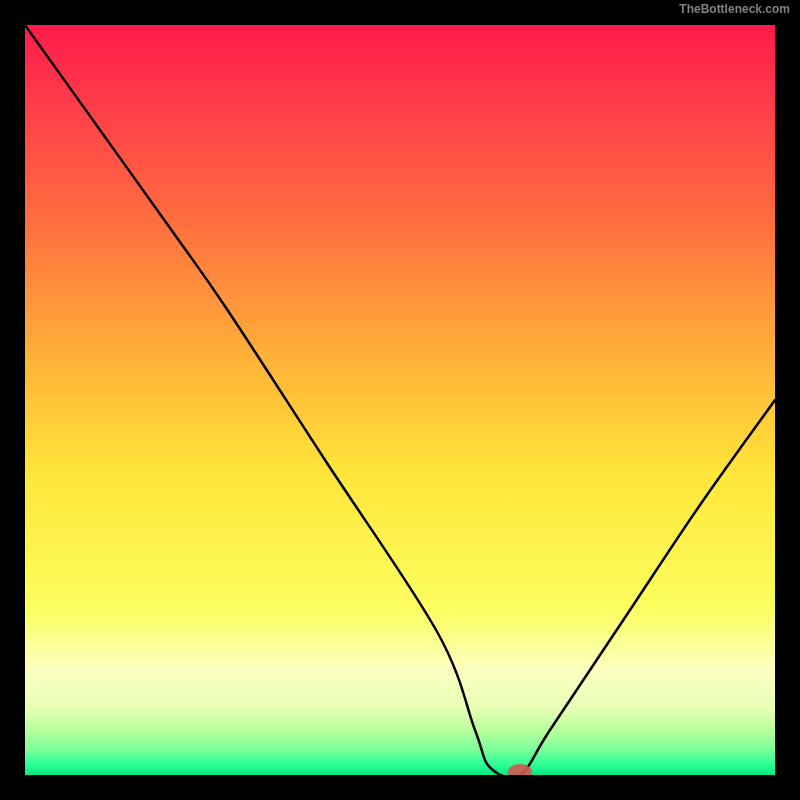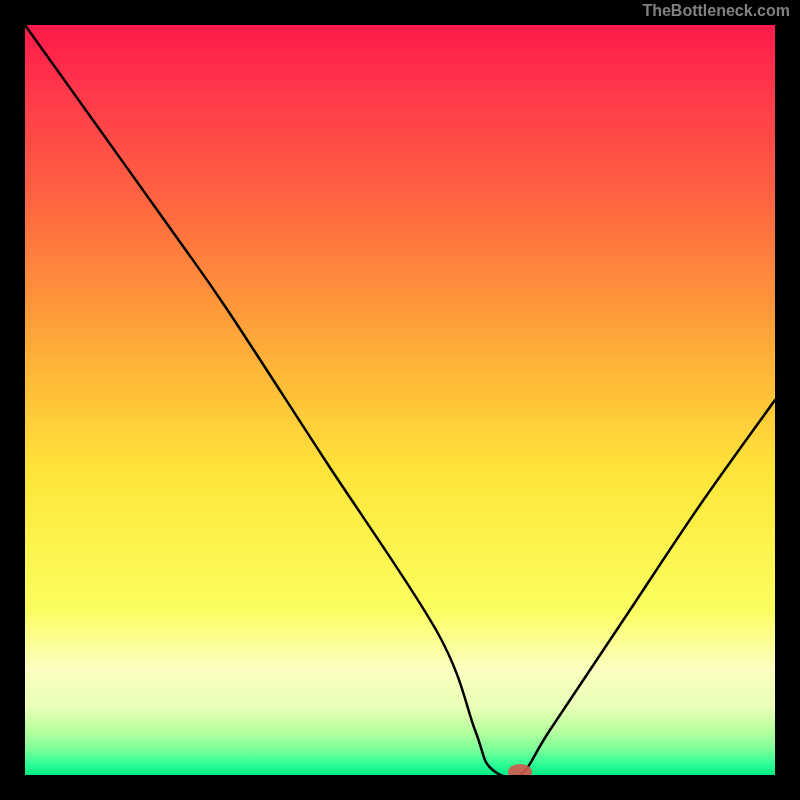--- a/index.html
+++ b/index.html
@@ -15,21 +15,21 @@
     position: relative;
     width: 800px;
     height: 800px;
     background: #000;
   }
   .watermark {
     position: absolute;
     top: 2px;
     right: 10px;
     color: #808080;
-    font-size: 16px;
+    font-size: 12px;
     font-weight: 600;
     z-index: 10;
     text-align: right;
   }
   .plot {
     position: absolute;
     left: 25px;
     top: 25px;
     width: 750px;
     height: 750px;

